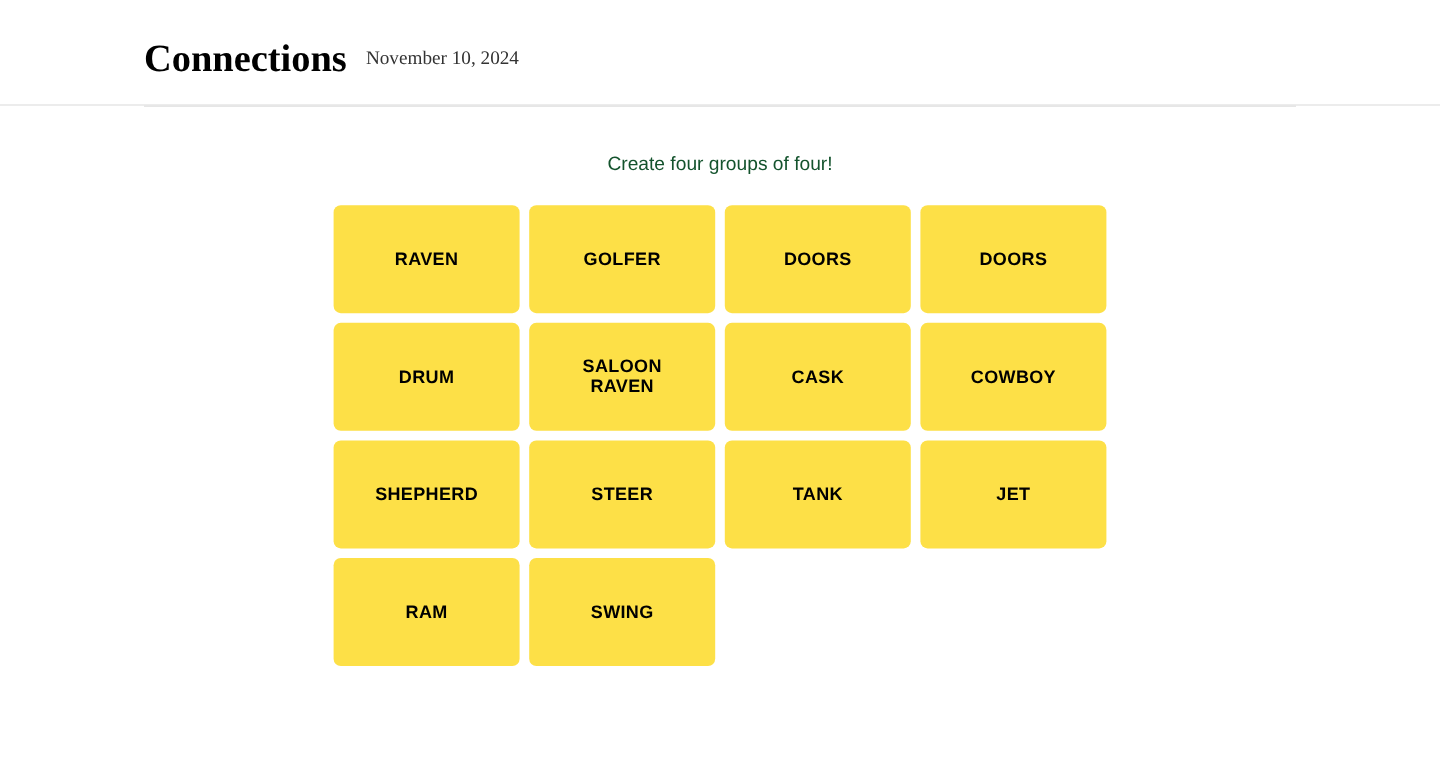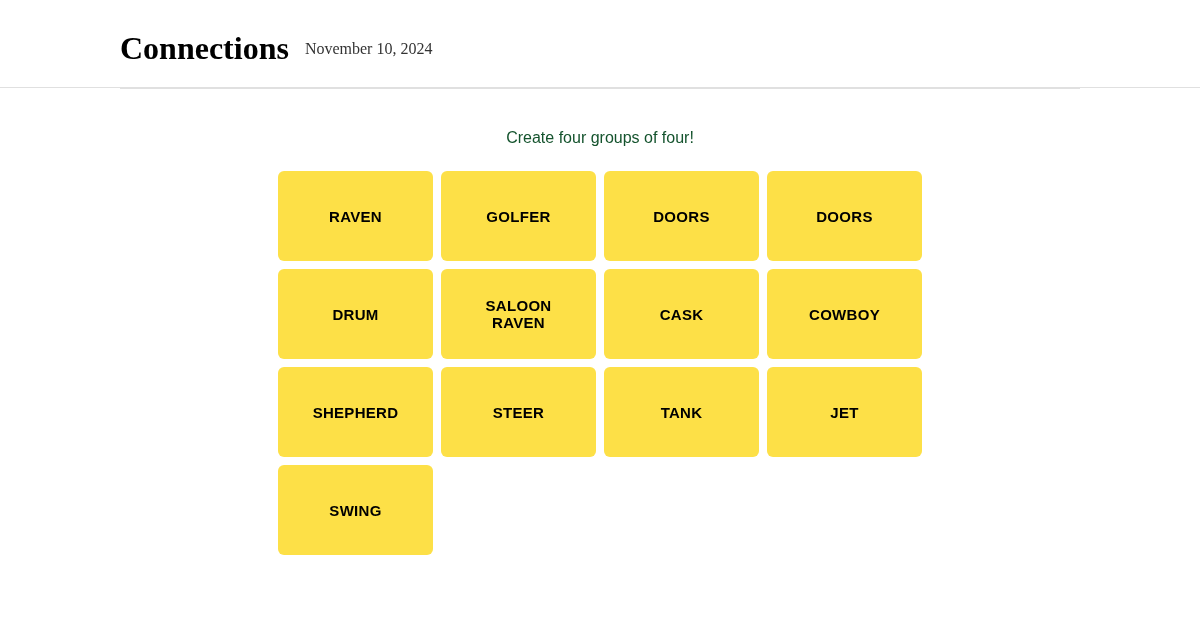--- a/index.html
+++ b/index.html
@@ -129,16 +129,19 @@
       <div class="tile">
         <span class="tile-label">STEER</span>
       </div>
       <div class="tile">
         <span class="tile-label">TANK</span>
       </div>
       <div class="tile">
         <span class="tile-label">JET</span>
       </div>
       <div class="tile">
+        <span class="tile-label">RAM</span>
+      </div>
+      <div class="tile">
         <span class="tile-label">SWING</span>
       </div>
     </div>
 </div>
 
 </body></html>

